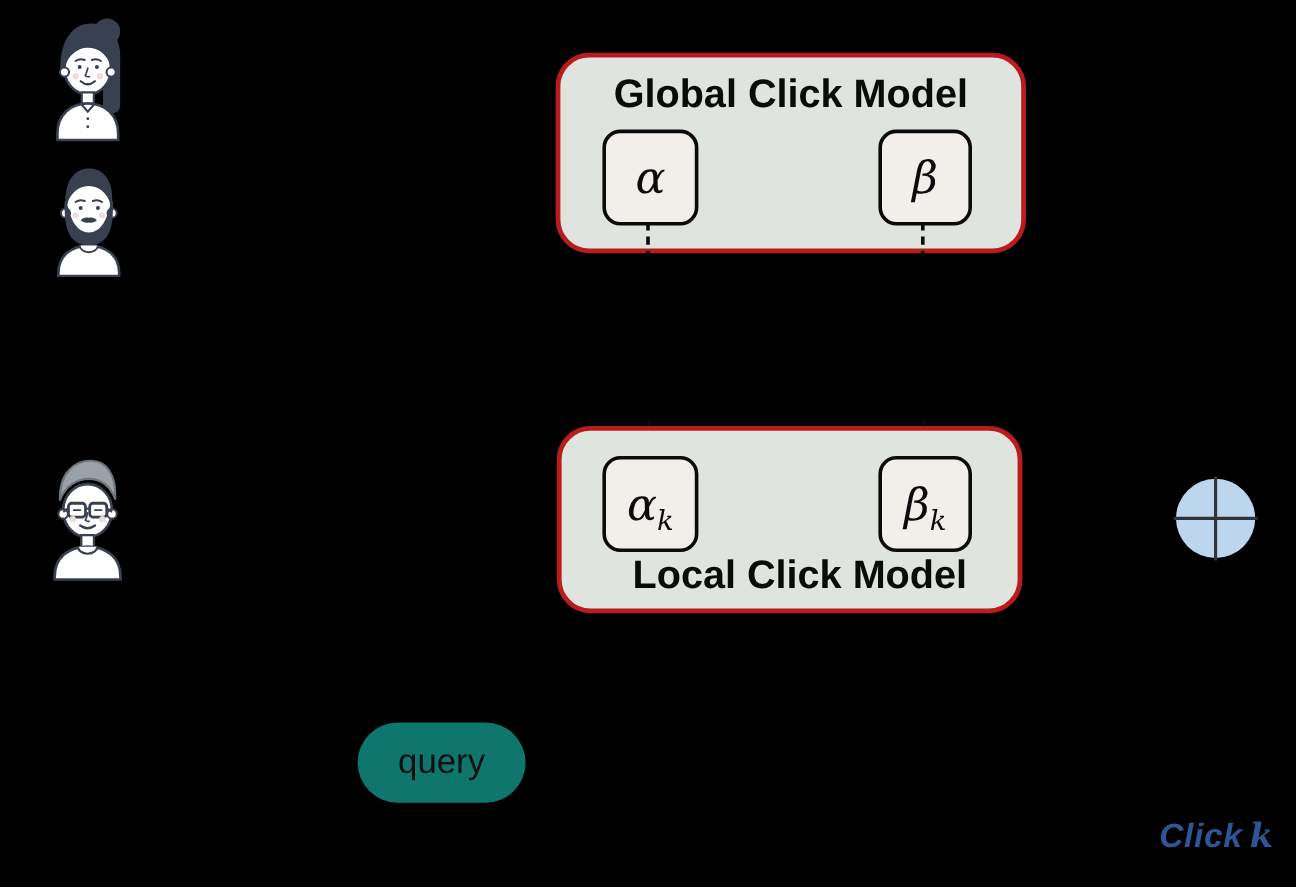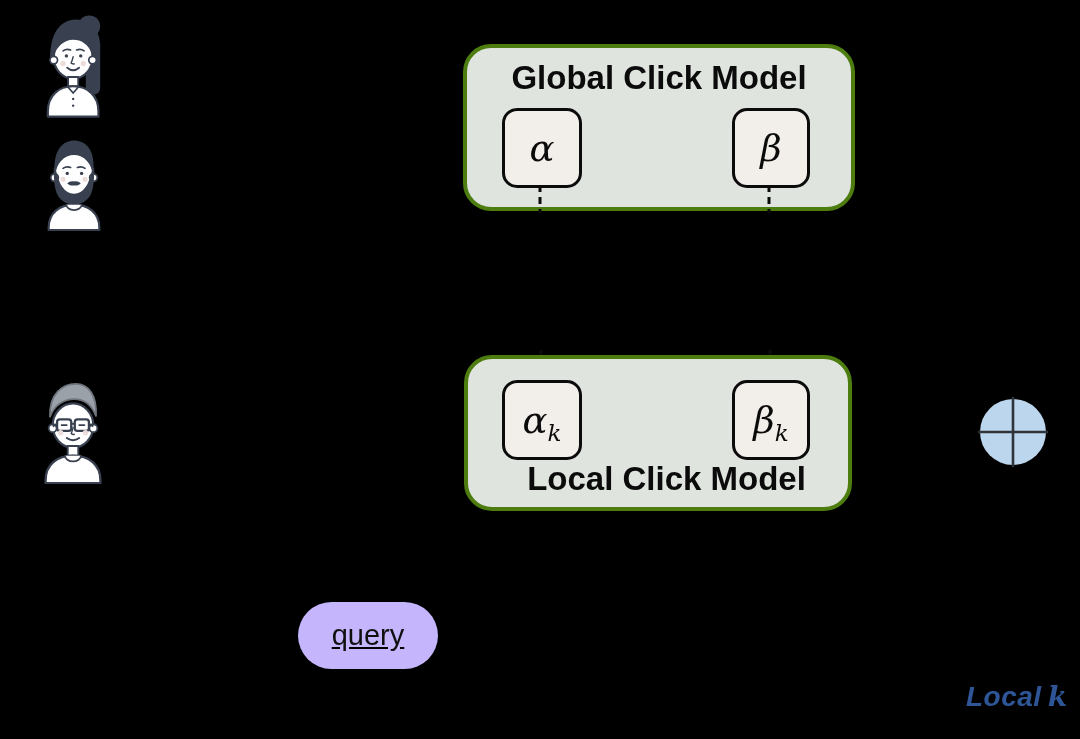--- a/index.html
+++ b/index.html
@@ -4,21 +4,21 @@
 <style>
   html,body{margin:0;padding:0;background:#000;}
   .canvas{
     position:relative;width:1080px;height:739px;background:#000000;
     overflow:hidden;font-family:"Liberation Sans",sans-serif;
   }
   .avatar{position:absolute;}
   .avatar svg{display:block;width:100%;height:100%;}
 
   .model-box{
-    position:absolute;background:#dfe4df;border:4px solid #4d7c0f;
+    position:absolute;background:#dfe4df;border:4px solid #b91c1c;
     border-radius:28px;box-sizing:border-box;
   }
   .model-box.global{left:463px;top:44px;width:392px;height:167px;}
   .model-box.local{left:464px;top:355px;width:388px;height:156px;}
   .model-title{
     position:absolute;left:0;right:0;text-align:center;
     font-weight:bold;font-size:33px;color:#0b0b0b;white-space:nowrap;
   }
   .model-box.global .model-title{top:11px;}
   .model-box.local .model-title{bottom:9px;margin-left:17px;}
@@ -35,22 +35,22 @@
   .greek{
     font-family:"DejaVu Serif",serif;font-style:italic;
     font-size:37px;color:#0b0b0b;line-height:1;
   }
   .greek sub{font-size:23px;font-style:italic;line-height:0;}
 
   .connector{position:absolute;}
 
   .query-pill{
     position:absolute;left:298px;top:602px;width:140px;height:67px;
-    background:#c4b5fd;border-radius:34px;
-    display:flex;align-items:center;justify-content:center;text-decoration:underline;
+    background:#0f766e;border-radius:34px;
+    display:flex;align-items:center;justify-content:center;
   }
   .query-pill span{font-size:29px;color:#101010;}
 
   .aggregator{position:absolute;left:973px;top:392px;width:80px;height:80px;}
 
   .user-k-label{
     position:absolute;left:966px;top:680px;
     font-size:28px;font-weight:bold;font-style:italic;color:#2e5697;
     white-space:nowrap;letter-spacing:0.5px;
   }
@@ -170,16 +170,16 @@
 
   <div class="aggregator">
     <svg viewBox="0 0 80 80">
       <circle cx="40" cy="40" r="33" fill="#bcd6ee"></circle>
       <line x1="40" y1="5" x2="40" y2="75" stroke="#2f3439" stroke-width="2.6"></line>
       <line x1="5" y1="40" x2="75" y2="40" stroke="#2f3439" stroke-width="2.6"></line>
     </svg>
   </div>
 
   <div class="user-k-label">
-    <span>Local</span><span class="math-k">k</span>
+    <span>Click</span><span class="math-k">k</span>
   </div>
 
 </div>
 
 </body></html>

